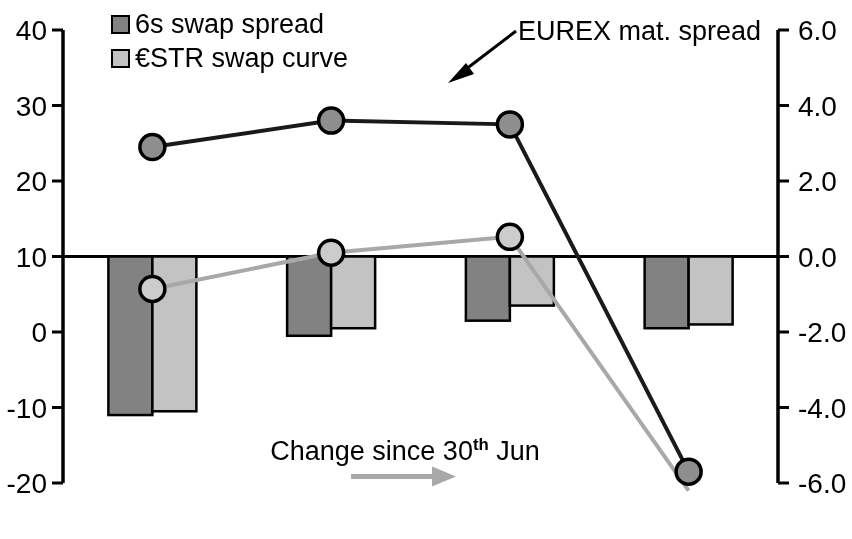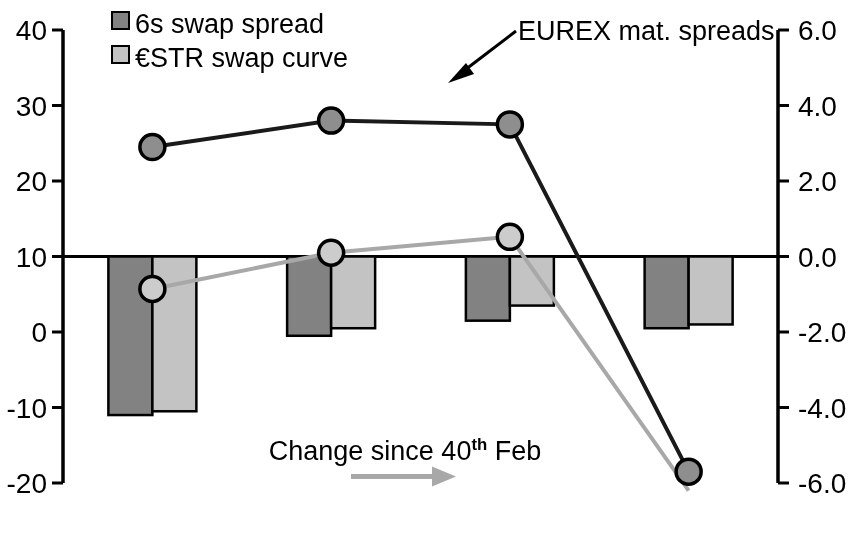--- a/index.html
+++ b/index.html
@@ -1,21 +1,21 @@
 <!DOCTYPE html>
 <html><head>
 <meta charset="utf-8">
 <style>
   html,body{margin:0;padding:0;background:#fff;}
   body{width:852px;height:539px;overflow:hidden;font-family:"Liberation Sans",sans-serif;}
   .stage{position:relative;width:852px;height:421px;background:#fff;}
   #chart-svg{position:absolute;left:0;top:0;}
   .overlay{position:absolute;color:#000;}
   .legend{left:111px;top:11px;}
-  .legend-item{display:flex;margin-bottom:7px;}
+  .legend-item{display:flex;align-items:center;margin-bottom:7px;}
   .swatch{width:15px;height:15px;border:2.5px solid #000;margin-right:5px;flex:0 0 auto;}
   .legend-label{font-size:27px;line-height:27px;white-space:nowrap;}
   .annotation{left:518px;top:15px;font-size:27px;line-height:33px;white-space:nowrap;}
   .change-note{left:250px;top:436px;width:310px;text-align:center;font-size:27px;white-space:nowrap;}
   .change-note sup{font-size:0.62em;line-height:0;font-weight:bold;}
 </style>
 </head>
 <body>
 
 <div class="stage">
@@ -80,18 +80,18 @@
       <span class="swatch" style="background: rgb(130, 130, 130);"></span>
       <span class="legend-label">6s swap spread</span>
     </div>
     <div class="legend-item">
       <span class="swatch" style="background: rgb(195, 195, 195);"></span>
       <span class="legend-label">€STR swap curve</span>
     </div>
   </div>
 
   <div class="overlay annotation">
-    <div>EUREX mat. spreads</div>
+    <div>EUREX mat. spread</div>
   </div>
 
-  <div class="overlay change-note"><span>Change since 40</span><sup>th</sup><span> Feb</span></div>
+  <div class="overlay change-note"><span>Change since 30</span><sup>th</sup><span> Jun</span></div>
 
 </div>
 
 </body></html>

